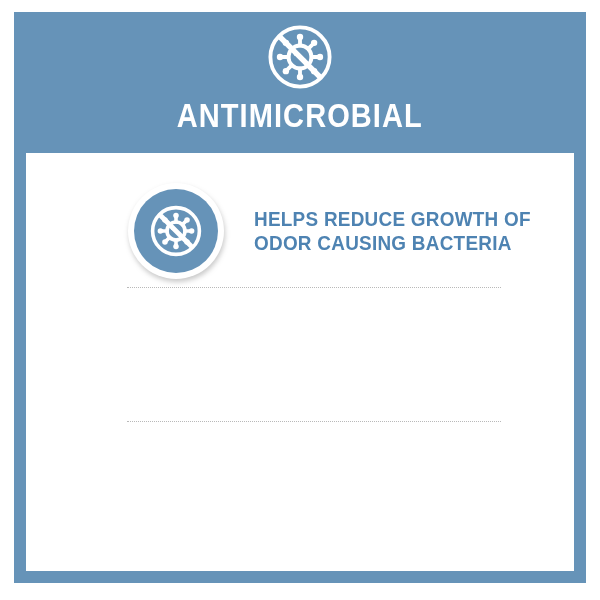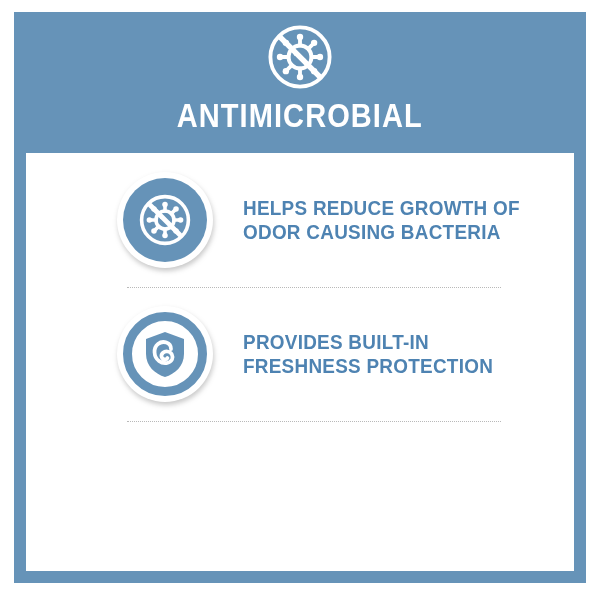--- a/index.html
+++ b/index.html
@@ -71,21 +71,21 @@
 
   
   #content {
     position: absolute;
     left: 12px;
     top: 141px;
     width: 548px;
     height: 418px;
     background: #ffffff;
     box-sizing: border-box;
-    padding: 0;
+    padding: 11px;
   }
 
   .feature-row {
     position: relative;
     height: 134px;
     display: flex;
     align-items: center;
     box-sizing: border-box;
   }
 
@@ -238,33 +238,19 @@
           </div>
         </div>
         <div class="feature-text">
           <span class="line">HELPS REDUCE GROWTH OF</span>
           <span class="line">ODOR CAUSING BACTERIA</span>
         </div>
       </div>
 
       <div class="divider" id="divider-1"></div>
 
-      <div class="feature-row">
-        <div class="badge">
-          <div class="badge-inner ring">
-            <svg class="badge-svg" viewBox="0 0 100 100" aria-hidden="true">
-              <path d="M50 6 L88 20 L88 50 C88 74 70 90 50 96 C30 90 12 74 12 50 L12 20 Z" fill="#6693b8"></path>
-              <path d="M62 40 C62 27 46 22 36 30 C26 38 27 56 38 64 C47 71 60 69 64 61 C67 54 63 46 55 45 C48 44 42 49 43 55 C44 61 52 63 55 58" fill="none" stroke="#ffffff" stroke-width="7.5" stroke-linecap="round" stroke-linejoin="round"></path>
-            </svg>
-          </div>
-        </div>
-        <div class="feature-text">
-          <span class="line">PROVIDES BUILT-IN</span>
-          <span class="line">FRESHNESS PROTECTION</span>
-        </div>
-      </div>
 
       <div class="divider" id="divider-2"></div>
 
 
     </div>
   </div>
 </div>
 
 </body></html>

